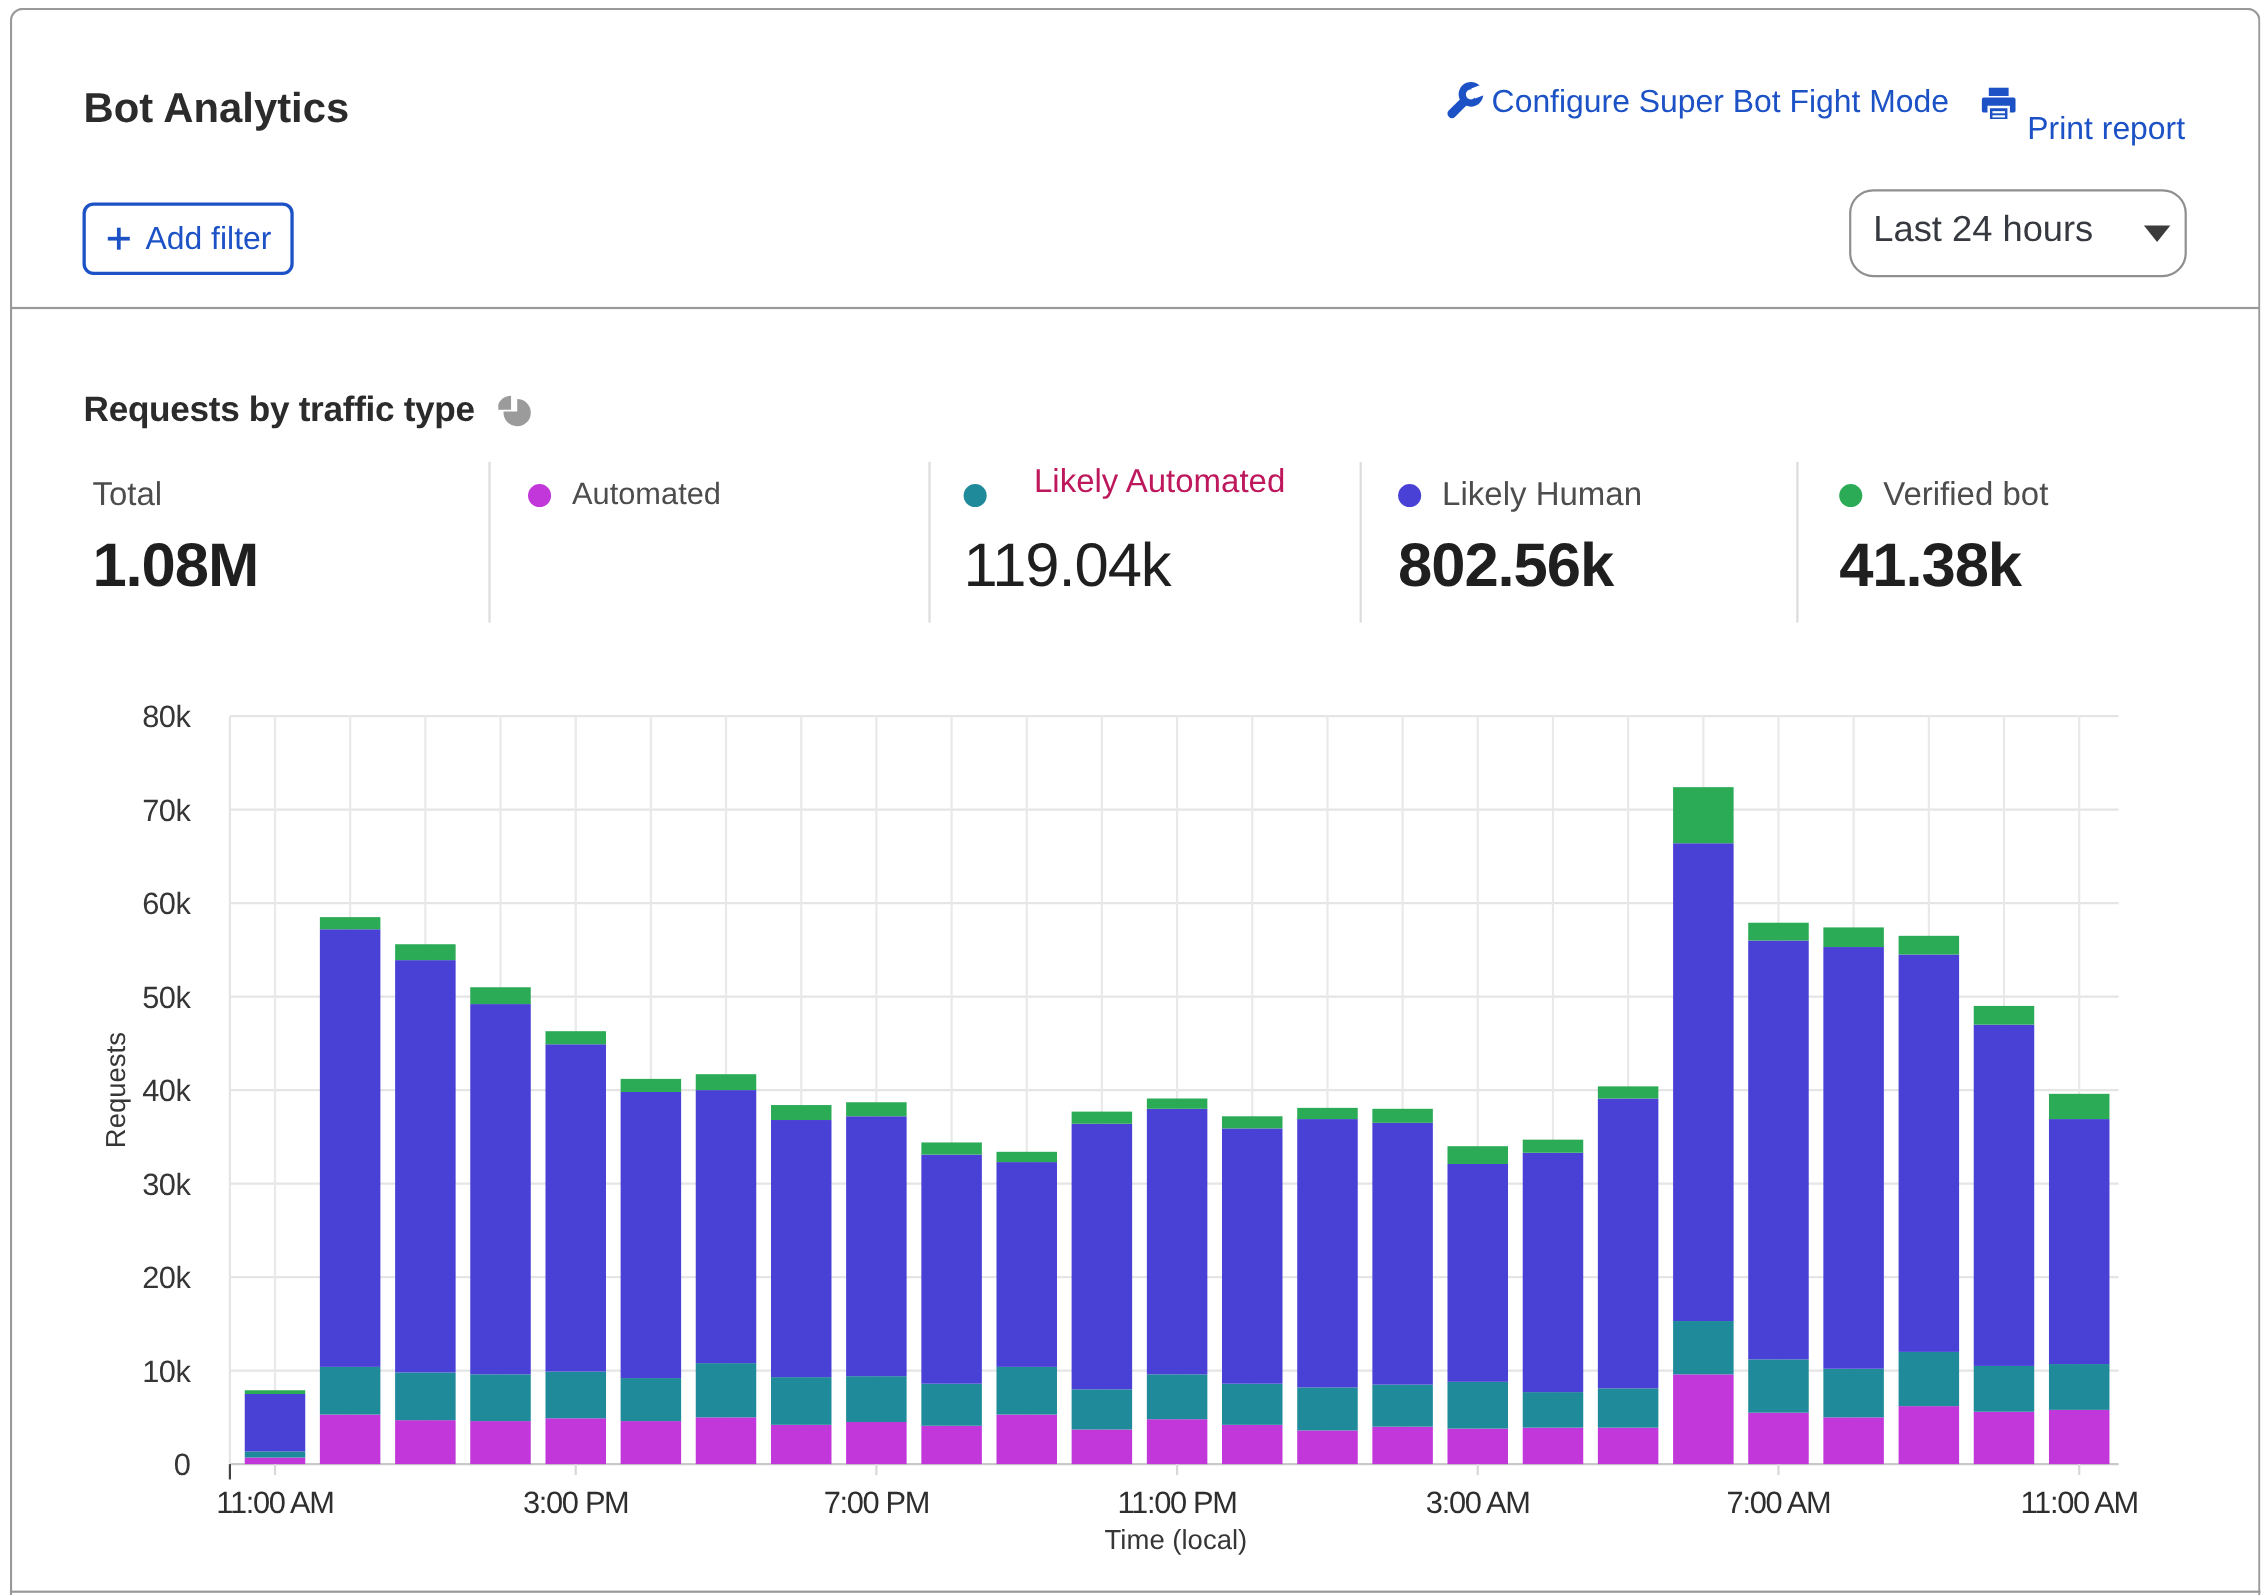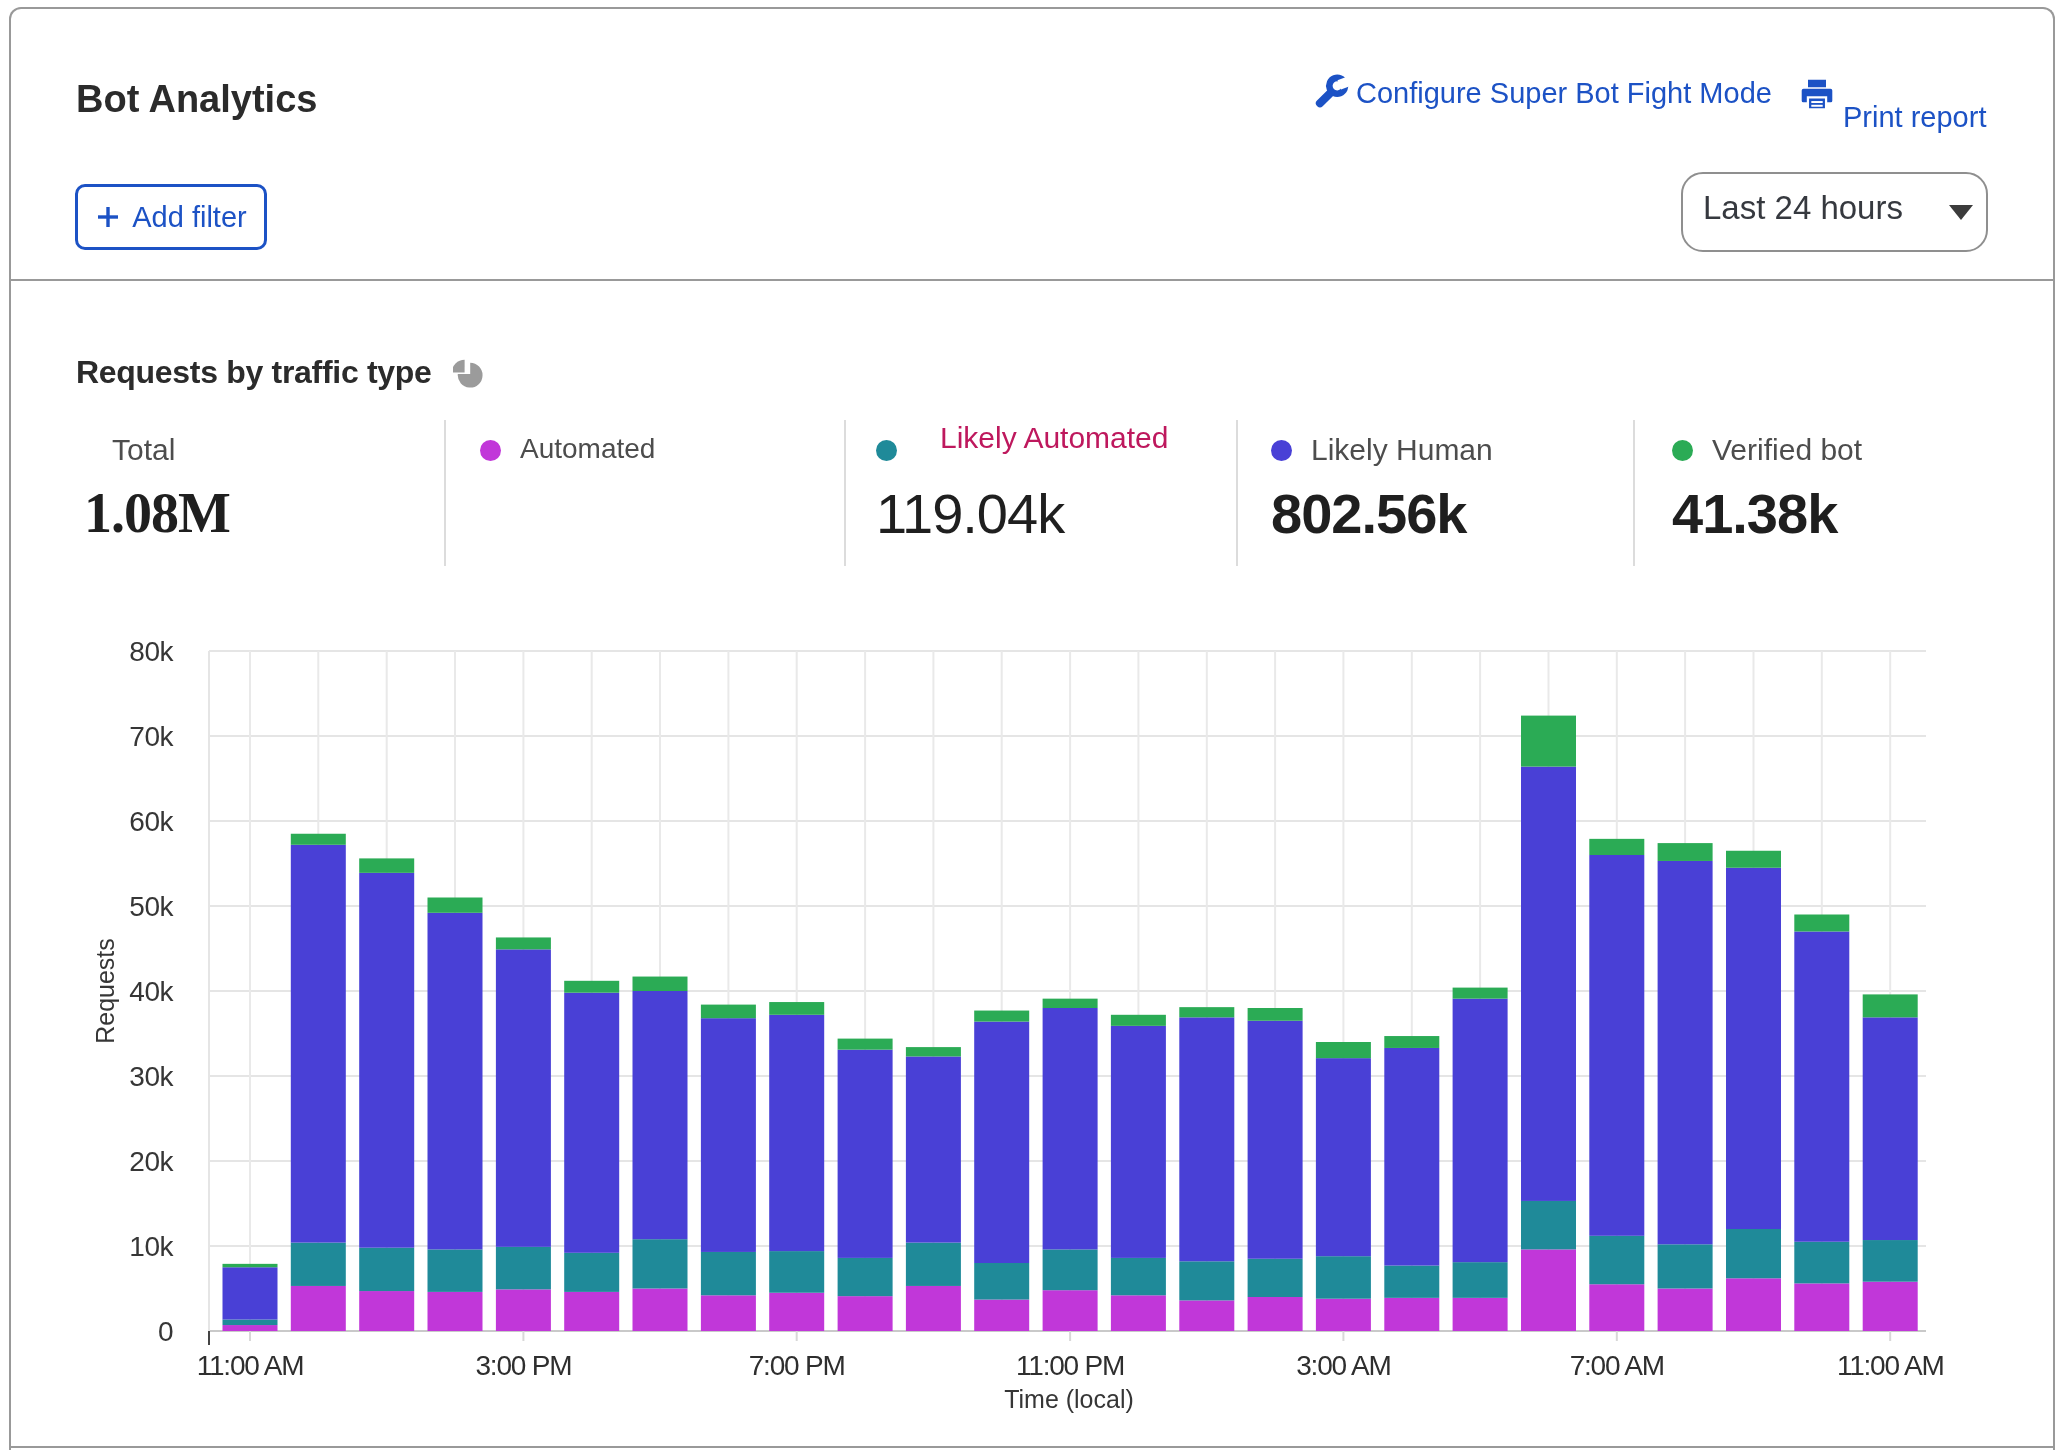--- a/index.html
+++ b/index.html
@@ -45,22 +45,22 @@
 </div>
 
 <div class="abs" style="left:10px;top:279px;width:2044px;height:2px;background:#999;"></div>
 
 <div class="abs" style="left:76px;top:354px;font-size:32px;font-weight:700;color:#2b2b2b;letter-spacing:-0.3px;">Requests by traffic type</div>
 <svg width="30" height="30" viewBox="0 0 30 30" style="position:absolute;left:453px;top:358px;">
 <path d="M13 16 L13 3.2 A 12.8 12.8 0 0 0 0.2 16 Z" fill="#9b9b9b" transform="translate(-1.4,-1.4)"></path>
 <path d="M16 14.6 L16 3.4 A 12.4 12.4 0 1 1 3.6 14.6 Z" fill="#9b9b9b" transform="translate(1.2,1.4)"></path>
 </svg>
 
-<div style="position:absolute;left:84px;top:433px;font-size:30px;color:#4d4d4d;margin-left:28px;">Total</div>
-<div style="position:absolute;left:84px;top:481px;font-size:56px;font-weight:700;color:#1f1f1f;letter-spacing:-1px;font-family:Liberation Serif, serif;">1.08M</div>
+<div style="position:absolute;left:84px;top:433px;font-size:30px;color:#4d4d4d;">Total</div>
+<div style="position:absolute;left:84px;top:481px;font-size:56px;font-weight:700;color:#1f1f1f;letter-spacing:-1px;">1.08M</div>
 <span style="position:absolute;left:480px;top:440px;width:21px;height:21px;border-radius:50%;background:#C137D9;"></span>
 <div style="position:absolute;left:520px;top:433px;font-size:28px;color:#4d4d4d;">Automated</div>
 <span style="position:absolute;left:876px;top:440px;width:21px;height:21px;border-radius:50%;background:#1F8A99;"></span>
 <div style="position:absolute;left:916px;top:421px;font-size:30px;color:#be185d;margin-left:24px;">Likely Automated</div>
 <div style="position:absolute;left:876px;top:481px;font-size:56px;font-weight:400;color:#1f1f1f;letter-spacing:-1px;">119.04k</div>
 <span style="position:absolute;left:1271px;top:440px;width:21px;height:21px;border-radius:50%;background:#4940D6;"></span>
 <div style="position:absolute;left:1311px;top:433px;font-size:30px;color:#4d4d4d;">Likely Human</div>
 <div style="position:absolute;left:1271px;top:481px;font-size:56px;font-weight:700;color:#1f1f1f;letter-spacing:-1px;">802.56k</div>
 <span style="position:absolute;left:1672px;top:440px;width:21px;height:21px;border-radius:50%;background:#2BAB55;"></span>
 <div style="position:absolute;left:1712px;top:433px;font-size:30px;color:#4d4d4d;">Verified bot</div>

